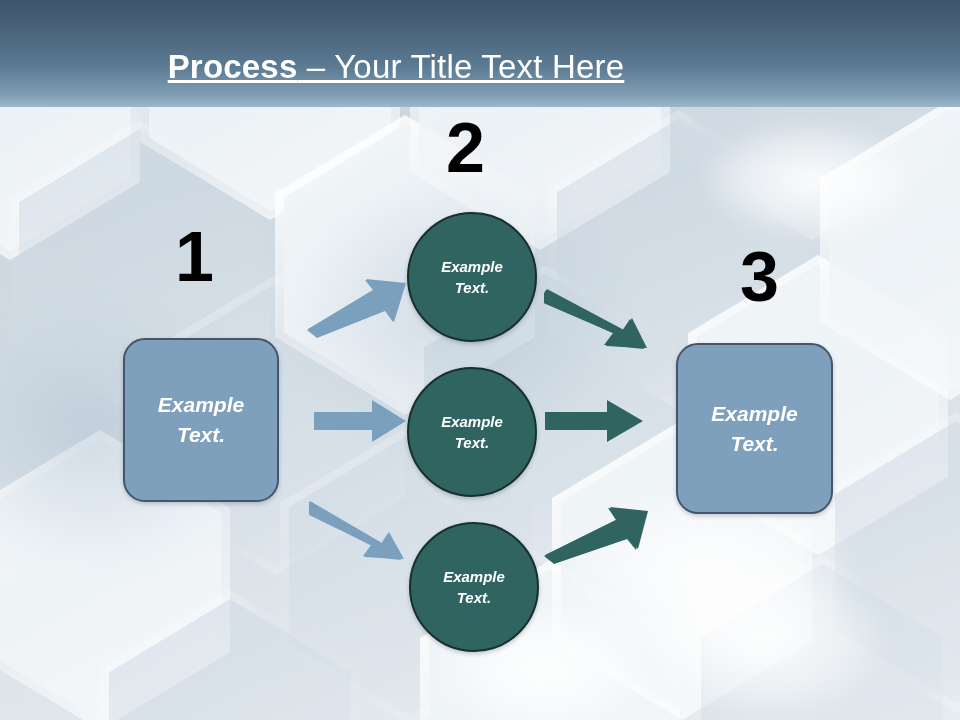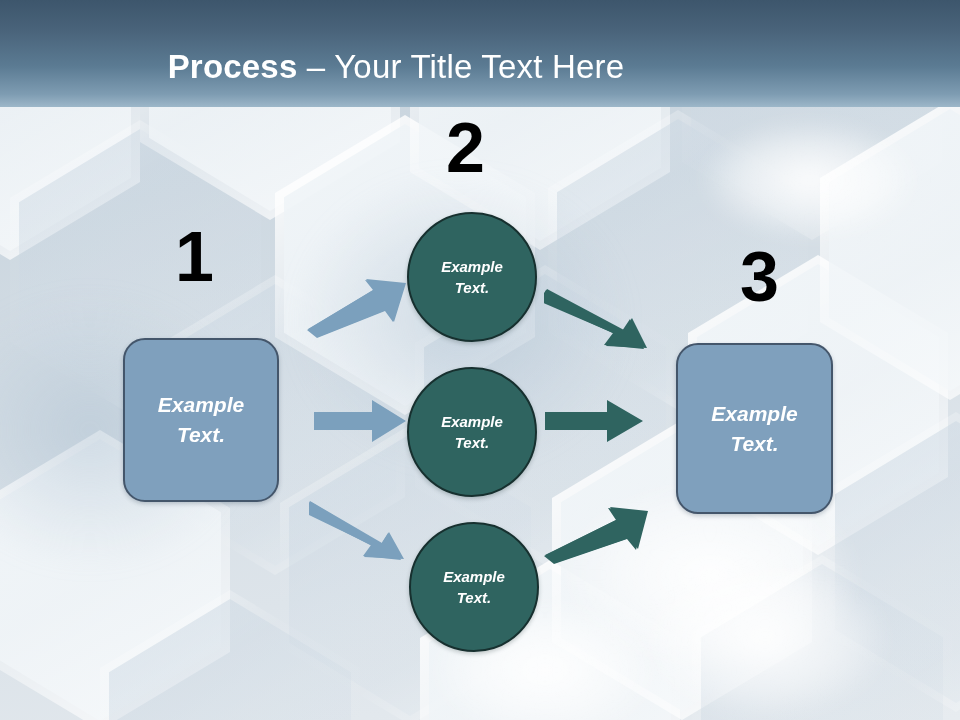--- a/index.html
+++ b/index.html
@@ -69,20 +69,21 @@
     position: absolute;
     left: 0;
     top: 48px;
     width: 792px;
     text-align: center;
     color: #ffffff;
     font-size: 33px;
     line-height: 38px;
     letter-spacing: 0.2px;
     white-space: nowrap;
+    text-decoration: underline;
   }
   .header-title .bold { font-weight: bold; }
   .header-title .light { font-weight: normal; }
 
   
   .step-num {
     position: absolute;
     color: #000000;
     font-weight: bold;
     font-size: 70px;

